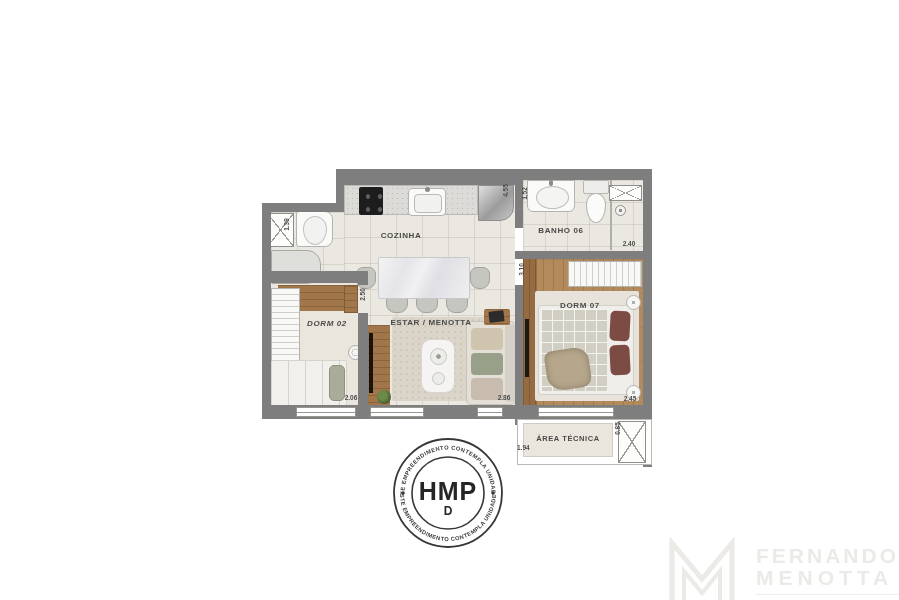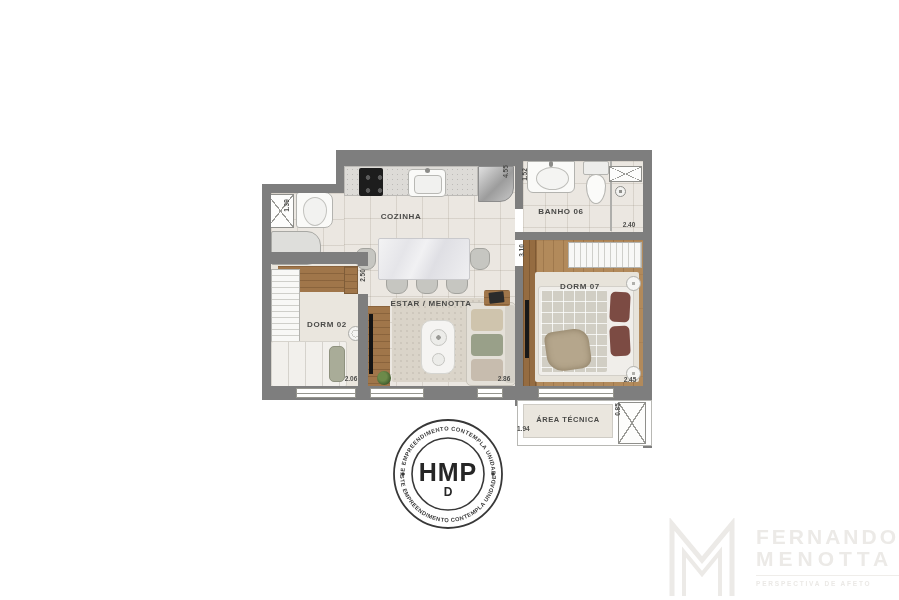--- a/index.html
+++ b/index.html
@@ -1,17 +1,17 @@
 <!DOCTYPE html>
 <html><head>
 <meta charset="utf-8">
 <style>
   html,body{margin:0;padding:0;background:#fff;}
   body{width:899px;height:600px;overflow:hidden;font-family:"Liberation Sans",sans-serif;}
-  #canvas{position:relative;width:899px;height:494px;background:#fff;}
+  #canvas{position:relative;width:899px;height:494px;background:#fff;margin-top:19px;}
   .abs{position:absolute;}
   
   .wall{position:absolute;background:#7e7e7e;}
   .tile{position:absolute;background-color:#ebe7e1;
         background-image:linear-gradient(rgba(150,140,122,.22) 1px,transparent 1px),
                          linear-gradient(90deg,rgba(150,140,122,.22) 1px,transparent 1px);
         background-size:26px 26px;}
   .plainfloor{position:absolute;background:#eae6de;}
   .woodfloor{position:absolute;background-color:#b28a5b;
         background-image:repeating-linear-gradient(90deg,rgba(92,58,26,.22) 0 1px,transparent 1px 10px),
@@ -146,21 +146,21 @@
   <div class="win" style="left:370px;top:388px;width:54px;height:10px;"></div>
   <div class="win" style="left:477px;top:388px;width:26px;height:10px;"></div>
   <div class="win" style="left:538px;top:388px;width:76px;height:10px;"></div>
 
   <div class="abs" style="left:517px;top:400px;width:135px;height:46px;border:1px solid #b8b8b4;box-sizing:border-box;background:#fff;"></div>
   <div class="plainfloor" style="left:523px;top:404px;width:90px;height:34px;border:1px solid #cfccc5;box-sizing:border-box;"></div>
   <div class="xbox" style="left:618px;top:402px;width:28px;height:42px;"></div>
 
   <div class="roomlabel" style="left:361px;top:212px;width:80px;">COZINHA</div>
   <div class="roomlabel" style="left:521px;top:207px;width:80px;">BANHO 06</div>
-  <div class="roomlabel" style="left:287px;top:320px;width:80px;">DORM 02</div>
+  <div class="roomlabel" style="left:287px;top:300px;width:80px;font-style:italic;">DORM 02</div>
   <div class="roomlabel" style="left:540px;top:282px;width:80px;">DORM 07</div>
   <div class="roomlabel" style="left:381px;top:299px;width:100px;">ESTAR / MENOTTA</div>
   <div class="roomlabel" style="left:518px;top:415px;width:100px;font-size:7.5px;">ÁREA TÉCNICA</div>
 
   <div class="dimv" style="left:274px;top:202px;">1.39</div>
   <div class="dimv" style="left:493px;top:168px;">4.55</div>
   <div class="dimv" style="left:512px;top:171px;">1.52</div>
   <div class="dim" style="left:615px;top:221px;">2.40</div>
   <div class="dimv" style="left:350px;top:272px;">2.50</div>
   <div class="dimv" style="left:509px;top:247px;">3.10</div>

